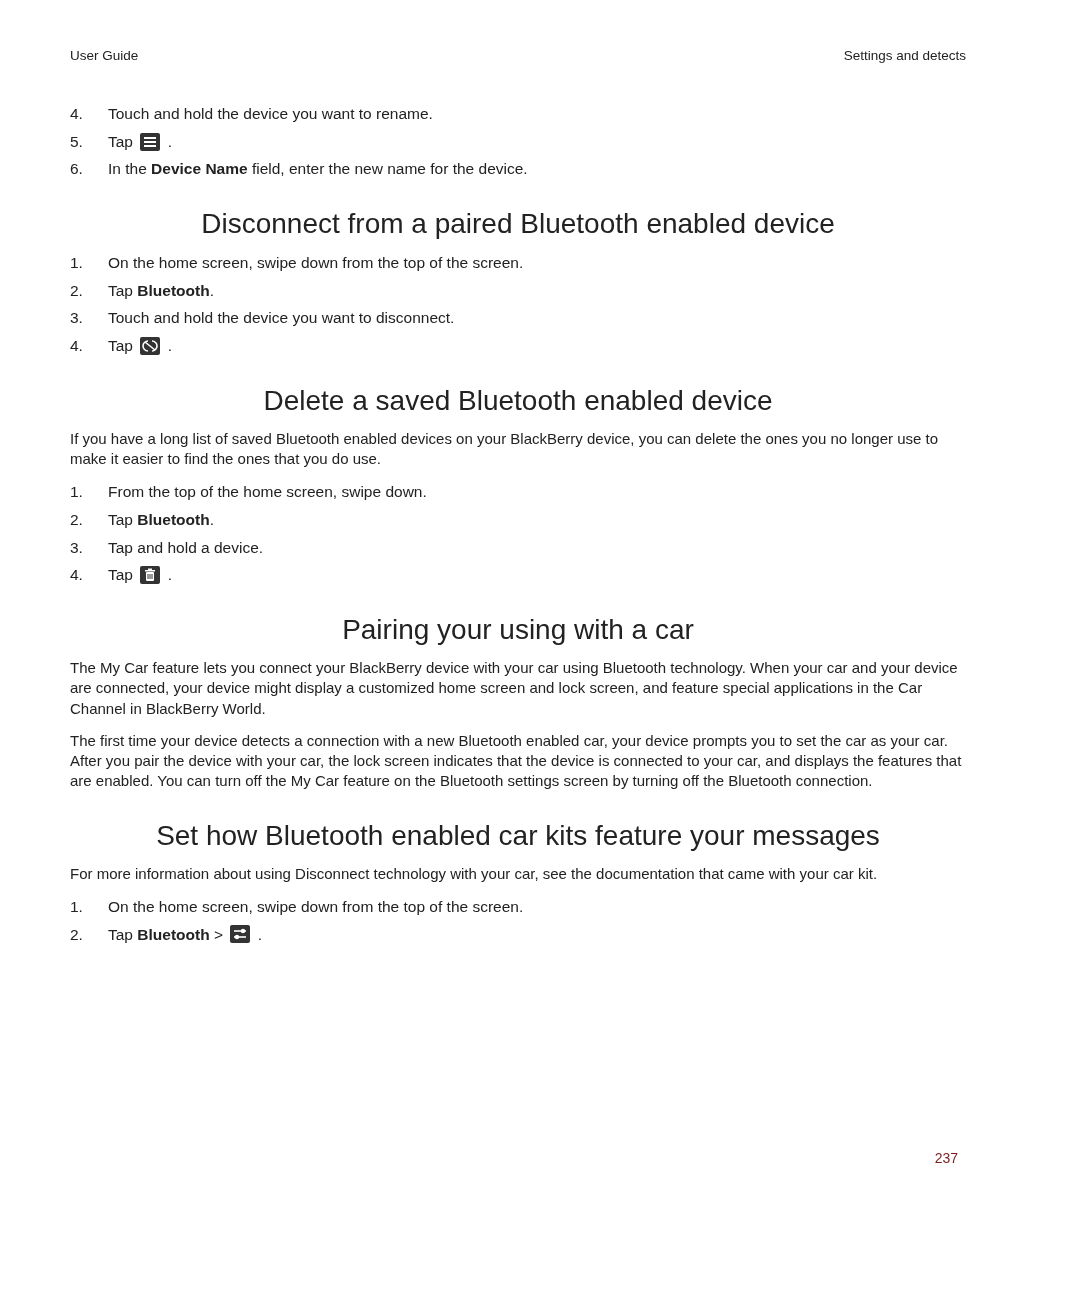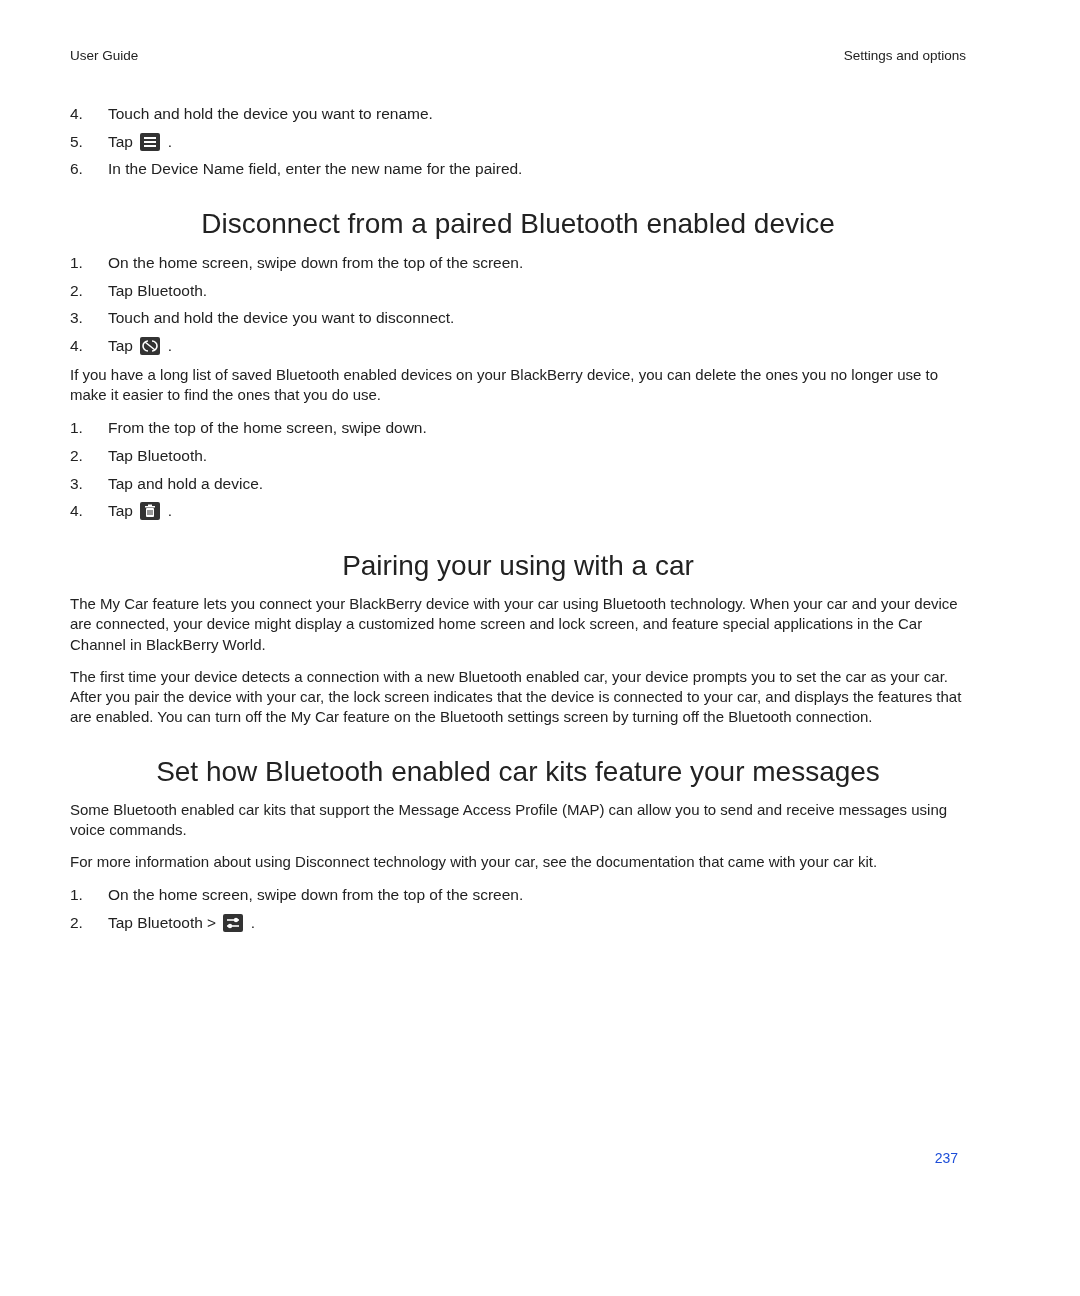--- a/index.html
+++ b/index.html
@@ -48,51 +48,51 @@
     margin: 6px 0;
     line-height: 1.4;
   }
   ol.steps > li .num {
     width: 38px;
     flex: 0 0 38px;
   }
   ol.steps > li .txt {
     flex: 1;
   }
-  .txt .bold { font-weight: 400; }
+  .txt .bold { font-weight: 700; }
   .icon {
     display: inline-flex;
     vertical-align: middle;
     width: 20px;
     height: 18px;
     background: #333;
     border-radius: 2px;
     margin: 0 3px;
     align-items: center;
     justify-content: center;
     position: relative;
     top: -1px;
   }
   .icon svg { display: block; }
   .pgnum {
     position: absolute;
     right: 78px;
     bottom: 130px;
     font-size: 14px;
-    color: #1d4ed8;
+    color: #7f1d1d;
   }
 </style>
 </head>
 <body>
 
 <div class="page">
 
   <div class="hdr">
     <span>User Guide</span>
-    <span>Settings and options</span>
+    <span>Settings and detects</span>
   </div>
 
   <ol class="steps">
     <li>
       <span class="num">4.</span>
       <span class="txt">Touch and hold the device you want to rename.</span>
     </li>
     <li>
       <span class="num">5.</span>
       <span class="txt">
@@ -105,21 +105,21 @@
                 <rect x="1" y="9" width="12" height="2"></rect>
               </g>
             </svg>
         </span>
         <span> .</span>
       </span>
     </li>
     <li>
       <span class="num">6.</span>
       <span class="txt">
-        <span>In the </span><span class="bold">Device Name</span><span> field, enter the new name for the paired.</span>
+        <span>In the </span><span class="bold">Device Name</span><span> field, enter the new name for the device.</span>
       </span>
     </li>
   </ol>
 
   <h2 class="sec">Disconnect from a paired Bluetooth enabled device</h2>
   <ol class="steps">
     <li>
       <span class="num">1.</span>
       <span class="txt">On the home screen, swipe down from the top of the screen.</span>
     </li>
@@ -144,20 +144,21 @@
                 <path d="M6 2 A5 5 0 0 0 6 12"></path>
                 <path d="M10 2 A5 5 0 0 1 10 12"></path>
               </g>
             </svg>
         </span>
         <span> .</span>
       </span>
     </li>
   </ol>
 
+  <h2 class="sec">Delete a saved Bluetooth enabled device</h2>
   <p class="body">If you have a long list of saved Bluetooth enabled devices on your BlackBerry device, you can delete the ones you no longer use to make it easier to find the ones that you do use.</p>
   <ol class="steps">
     <li>
       <span class="num">1.</span>
       <span class="txt">From the top of the home screen, swipe down.</span>
     </li>
     <li>
       <span class="num">2.</span>
       <span class="txt">
         <span>Tap </span><span class="bold">Bluetooth</span><span>.</span>
@@ -188,21 +189,20 @@
         <span> .</span>
       </span>
     </li>
   </ol>
 
   <h2 class="sec">Pairing your using with a car</h2>
   <p class="body">The My Car feature lets you connect your BlackBerry device with your car using Bluetooth technology. When your car and your device are connected, your device might display a customized home screen and lock screen, and feature special applications in the Car Channel in BlackBerry World.</p>
   <p class="body">The first time your device detects a connection with a new Bluetooth enabled car, your device prompts you to set the car as your car. After you pair the device with your car, the lock screen indicates that the device is connected to your car, and displays the features that are enabled. You can turn off the My Car feature on the Bluetooth settings screen by turning off the Bluetooth connection.</p>
 
   <h2 class="sec">Set how Bluetooth enabled car kits feature your messages</h2>
-  <p class="body">Some Bluetooth enabled car kits that support the Message Access Profile (MAP) can allow you to send and receive messages using voice commands.</p>
   <p class="body">For more information about using Disconnect technology with your car, see the documentation that came with your car kit.</p>
   <ol class="steps">
     <li>
       <span class="num">1.</span>
       <span class="txt">On the home screen, swipe down from the top of the screen.</span>
     </li>
     <li>
       <span class="num">2.</span>
       <span class="txt">
         <span>Tap </span><span class="bold">Bluetooth</span><span> &gt; </span>

